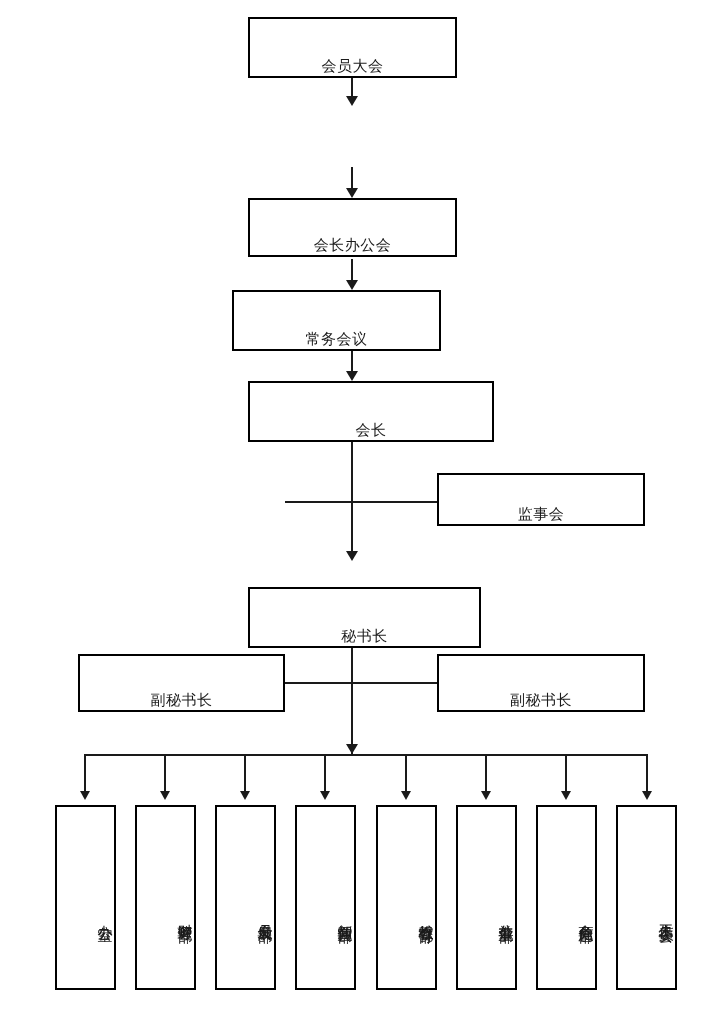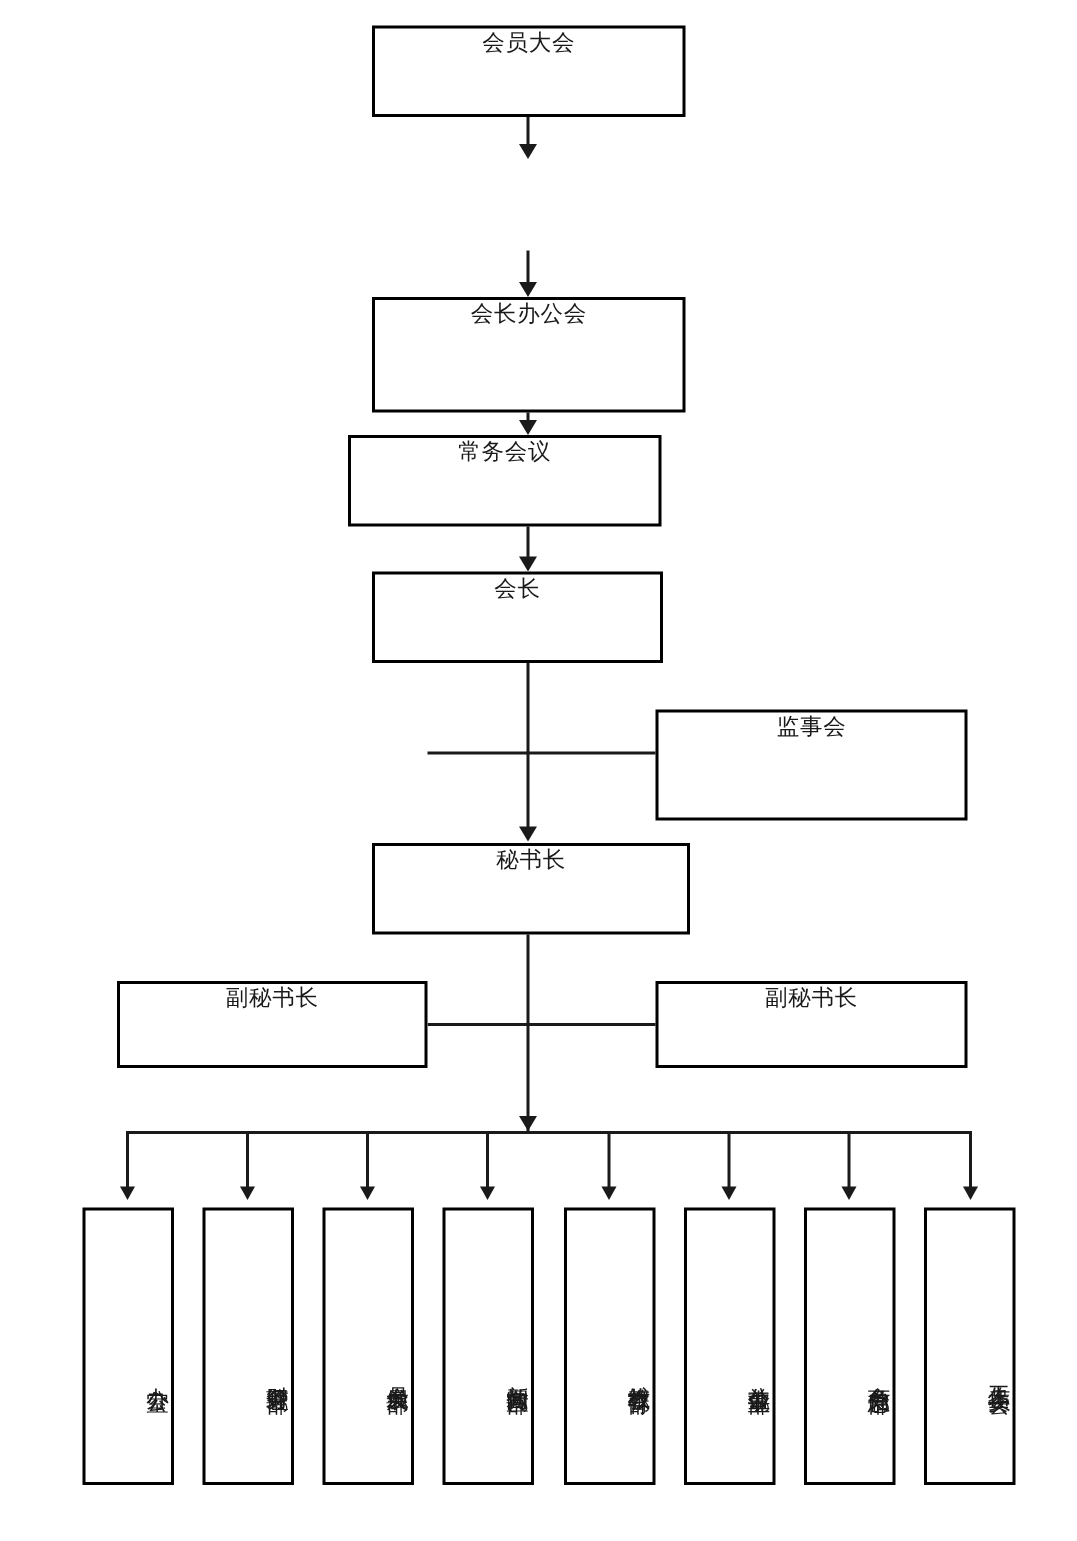--- a/index.html
+++ b/index.html
@@ -17,21 +17,21 @@
     height: 1027px;
     background: #ffffff;
     overflow: hidden;
   }
   .box {
     position: absolute;
     box-sizing: border-box;
     border: 2px solid #000000;
     background: #ffffff;
     display: flex;
-    align-items: flex-start;
+    align-items: flex-end;
     justify-content: center;
     color: #1a1a1a;
     font-size: 15px;
     line-height: 1.25;
     letter-spacing: 0.5px;
     z-index: 3;
   }
   .box.vert {
     writing-mode: vertical-rl;
     text-orientation: upright;
@@ -66,38 +66,38 @@
 </head>
 <body>
 
 <div id="chart">
 
   <div class="box" style="left:248px; top:17px; width:209px; height:61px;">
     <span>会员大会</span>
   </div>
 
 
-  <div class="box" style="left:248px; top:198px; width:209px; height:77px;">
+  <div class="box" style="left:248px; top:198px; width:209px; height:59px;">
     <span>会长办公会</span>
   </div>
 
   <div class="box" style="left:232px; top:290px; width:209px; height:61px;">
     <span>常务会议</span>
   </div>
 
-  <div class="box" style="left:248px; top:381px; width:194px; height:61px;">
+  <div class="box" style="left:248px; top:381px; width:246px; height:61px;">
     <span>会长</span>
   </div>
 
-  <div class="box" style="left:248px; top:562px; width:212px; height:61px;">
+  <div class="box" style="left:248px; top:587px; width:233px; height:61px;">
     <span>秘书长</span>
   </div>
 
 
-  <div class="box" style="left:437px; top:473px; width:208px; height:74px;">
+  <div class="box" style="left:437px; top:473px; width:208px; height:53px;">
     <span>监事会</span>
   </div>
 
   <div class="box" style="left:78px; top:654px; width:207px; height:58px;">
     <span>副秘书长</span>
   </div>
 
   <div class="box" style="left:437px; top:654px; width:208px; height:58px;">
     <span>副秘书长</span>
   </div>

